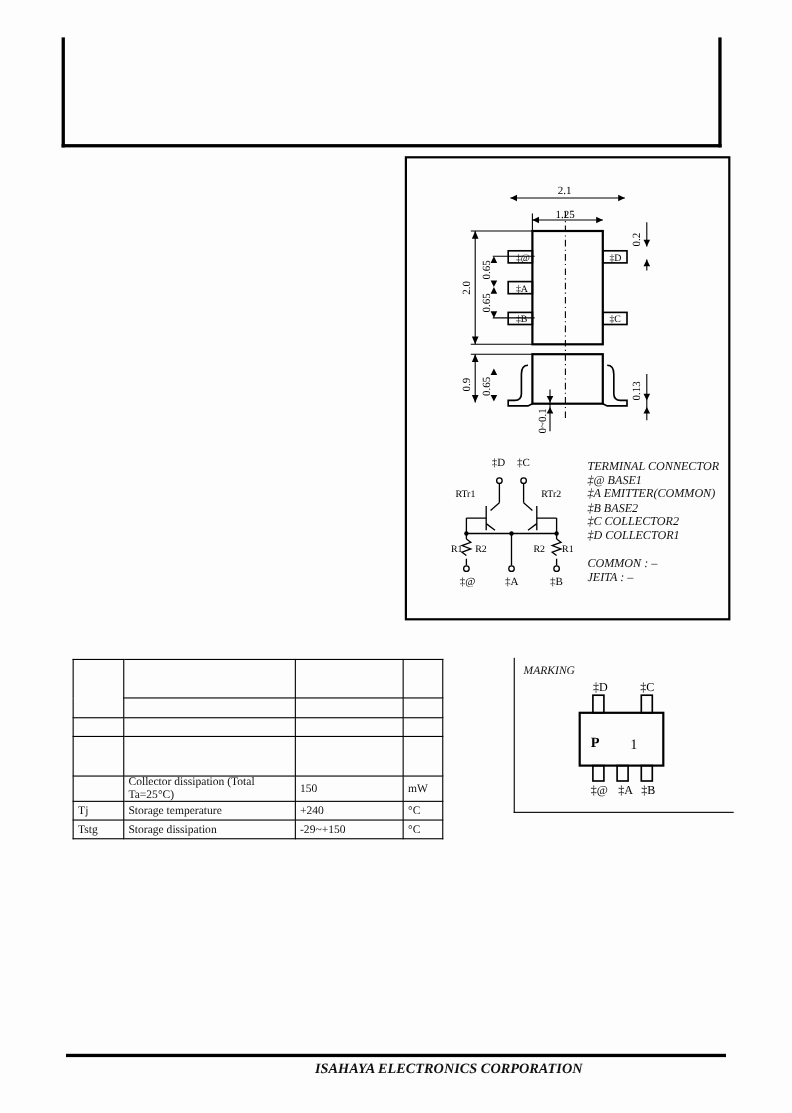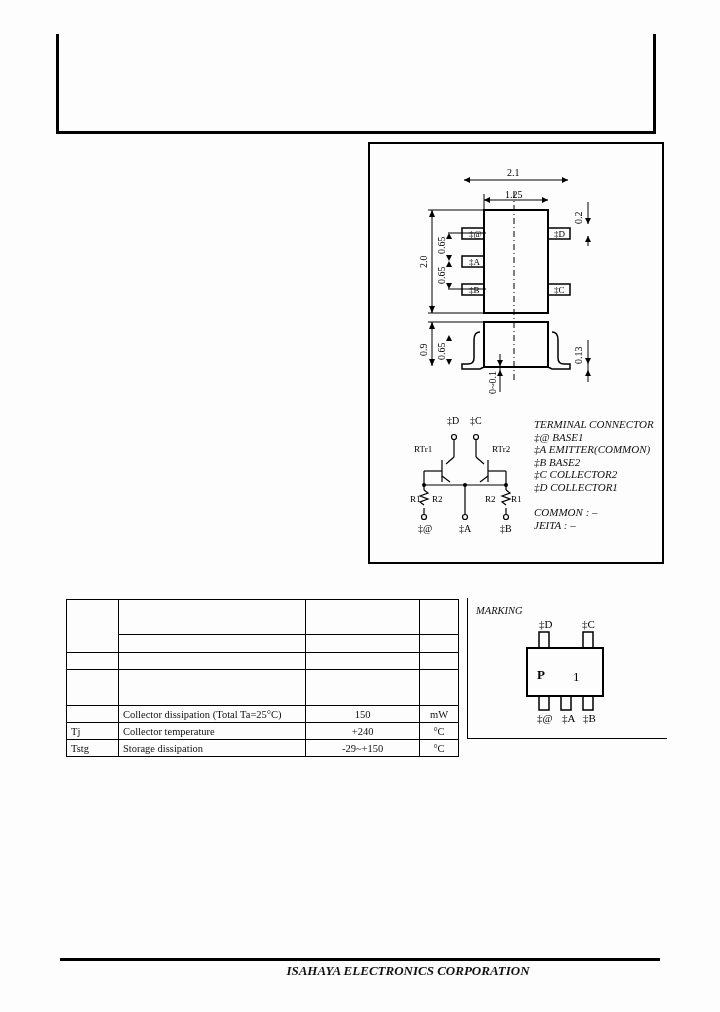--- a/index.html
+++ b/index.html
@@ -4,27 +4,27 @@
 <style>
   html, body { margin: 0; padding: 0; background: #fdfdfd; }
   body { width: 720px; height: 1012px; position: relative; overflow: hidden;
          font-family: "Liberation Serif", serif; color: #111; }
   .abs { position: absolute; }
   .header-frame { left: 56px; top: 34px; width: 600px; height: 100px;
                   border-left: 3px solid #000; border-right: 3px solid #000; border-bottom: 3px solid #000; box-sizing: border-box; }
   .outline-box { left: 368px; top: 142px; width: 296px; height: 422px; border: 2px solid #000; box-sizing: border-box; }
   .svgwrap { left: 368px; top: 142px; width: 296px; height: 422px; }
   .tc { font-size: 11px; line-height: 12.5px; font-style: italic; }
-  table.ratings { position: absolute; left: 66px; top: 599px; width: 393px; border-collapse: collapse; font-size: 10.5px; }
+  table.ratings { position: absolute; left: 66px; top: 599px; width: 337px; border-collapse: collapse; font-size: 10.5px; }
   table.ratings td { border: 1px solid #000; padding: 0 4px; height: 16px; }
   .marking-box { left: 467px; top: 598px; width: 200px; height: 141px;
                  border-left: 1px solid #000; border-bottom: 1px solid #000; box-sizing: border-box; }
   .footer-line { left: 60px; top: 958px; width: 600px; height: 3px; background: #000; }
   .footer-text { left: 0; top: 963px; width: 720px; text-align: center; font-style: italic; font-weight: bold; font-size: 13px; margin-left: 48px; }
-  .c { text-align: center; }
+  .c { }
 </style>
 </head>
 <body>
 
 <div class="abs header-frame"></div>
 
 <div class="abs outline-box"></div>
 <svg class="abs svgwrap" width="296" height="422" viewBox="0 0 296 422" font-family="Liberation Serif, serif" font-size="10">
 
   <rect x="116" y="68" width="64" height="103" fill="none" stroke="#000" stroke-width="2"></rect>
@@ -187,21 +187,21 @@
     <td></td>
   </tr>
   <tr>
     <td></td>
     <td>Collector dissipation (Total Ta=25°C)</td>
     <td class="c">150</td>
     <td class="c">mW</td>
   </tr>
   <tr>
     <td>Tj</td>
-    <td>Collector temperature</td>
+    <td>Storage temperature</td>
     <td class="c">+240</td>
     <td class="c">°C</td>
   </tr>
   <tr>
     <td>Tstg</td>
     <td>Storage dissipation</td>
     <td class="c">-29~+150</td>
     <td class="c">°C</td>
   </tr>
 </tbody>

